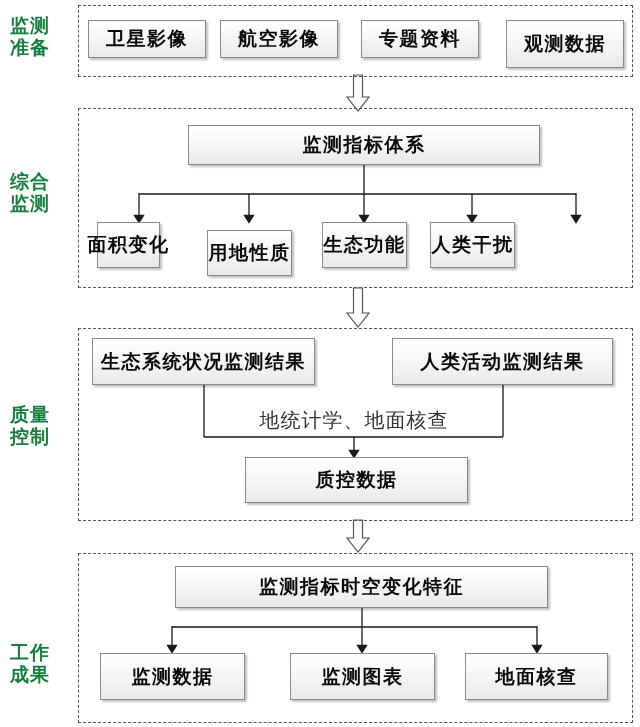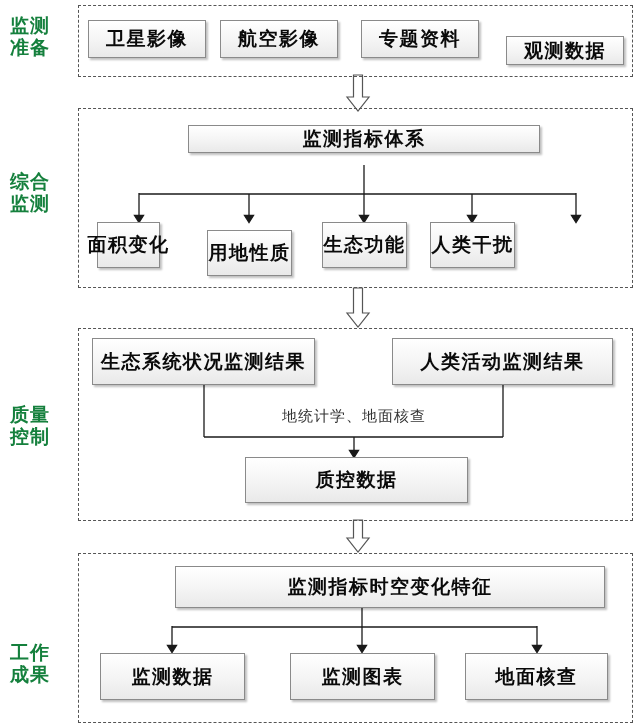--- a/index.html
+++ b/index.html
@@ -17,21 +17,21 @@
   }
   .node{
     position:absolute;display:flex;align-items:center;justify-content:center;
     border:1px solid #8a8a8a;
     background:linear-gradient(180deg,#ffffff 0%,#f4f4f4 55%,#e9e9e9 100%);
     box-shadow:1.5px 1.5px 2px rgba(0,0,0,0.25);
     font-size:19px;font-weight:bold;letter-spacing:1.5px;color:#0a0a0a;
     box-sizing:border-box;white-space:nowrap;
   }
   .edge-label{
-    position:absolute;text-align:center;font-size:15px;color:#333;
+    position:absolute;text-align:center;font-size:20px;color:#333;
     letter-spacing:1px;white-space:nowrap;
   }
   svg.overlay{position:absolute;left:0;top:0;}
 </style>
 </head>
 <body>
 
 <div id="canvas">
 
   <svg class="overlay" width="640" height="727" viewBox="0 0 640 727">
@@ -91,35 +91,35 @@
 控制</div>
 
   <div class="section" style="left:78px;top:5px;width:553px;height:70px;"></div>
   <div class="section" style="left:78px;top:108px;width:553px;height:178px;"></div>
   <div class="section" style="left:78px;top:328px;width:553px;height:191px;"></div>
   <div class="section" style="left:78px;top:553px;width:553px;height:168px;"></div>
 
   <div class="node" style="left:88px;top:20px;width:118px;height:38px;">卫星影像</div>
   <div class="node" style="left:220px;top:20px;width:118px;height:38px;">航空影像</div>
   <div class="node" style="left:361px;top:20px;width:118px;height:38px;">专题资料</div>
-  <div class="node" style="left:506px;top:36px;width:118px;height:29px;">观测数据</div>
+  <div class="node" style="left:506px;top:20px;width:118px;height:48px;">观测数据</div>
 
-  <div class="node" style="left:188px;top:125px;width:352px;height:28px;">监测指标体系</div>
+  <div class="node" style="left:188px;top:125px;width:352px;height:40px;">监测指标体系</div>
 
   <div class="node" style="left:97px;top:222px;width:63px;height:46px;">面积变化</div>
   <div class="node" style="left:207px;top:230px;width:85px;height:46px;">用地性质</div>
   <div class="node" style="left:430px;top:222px;width:85px;height:46px;">人类干扰</div>
   <div class="node" style="left:322px;top:222px;width:85px;height:46px;">生态功能</div>
 
   <div class="node" style="left:392px;top:338px;width:221px;height:47px;">人类活动监测结果</div>
   <div class="node" style="left:92px;top:338px;width:223px;height:47px;">生态系统状况监测结果</div>
 
   <div class="edge-label" style="left:234px;top:407px;width:240px;">地统计学、地面核查</div>
 
   <div class="node" style="left:245px;top:457px;width:223px;height:46px;">质控数据</div>
 
-  <div class="node" style="left:175px;top:566px;width:430px;height:42px;">监测指标时空变化特征</div>
+  <div class="node" style="left:175px;top:566px;width:373px;height:42px;">监测指标时空变化特征</div>
 
   <div class="node" style="left:290px;top:653px;width:145px;height:47px;">监测图表</div>
   <div class="node" style="left:100px;top:653px;width:145px;height:47px;">监测数据</div>
   <div class="node" style="left:465px;top:653px;width:143px;height:47px;">地面核查</div>
 
 </div>
 
 </body></html>

